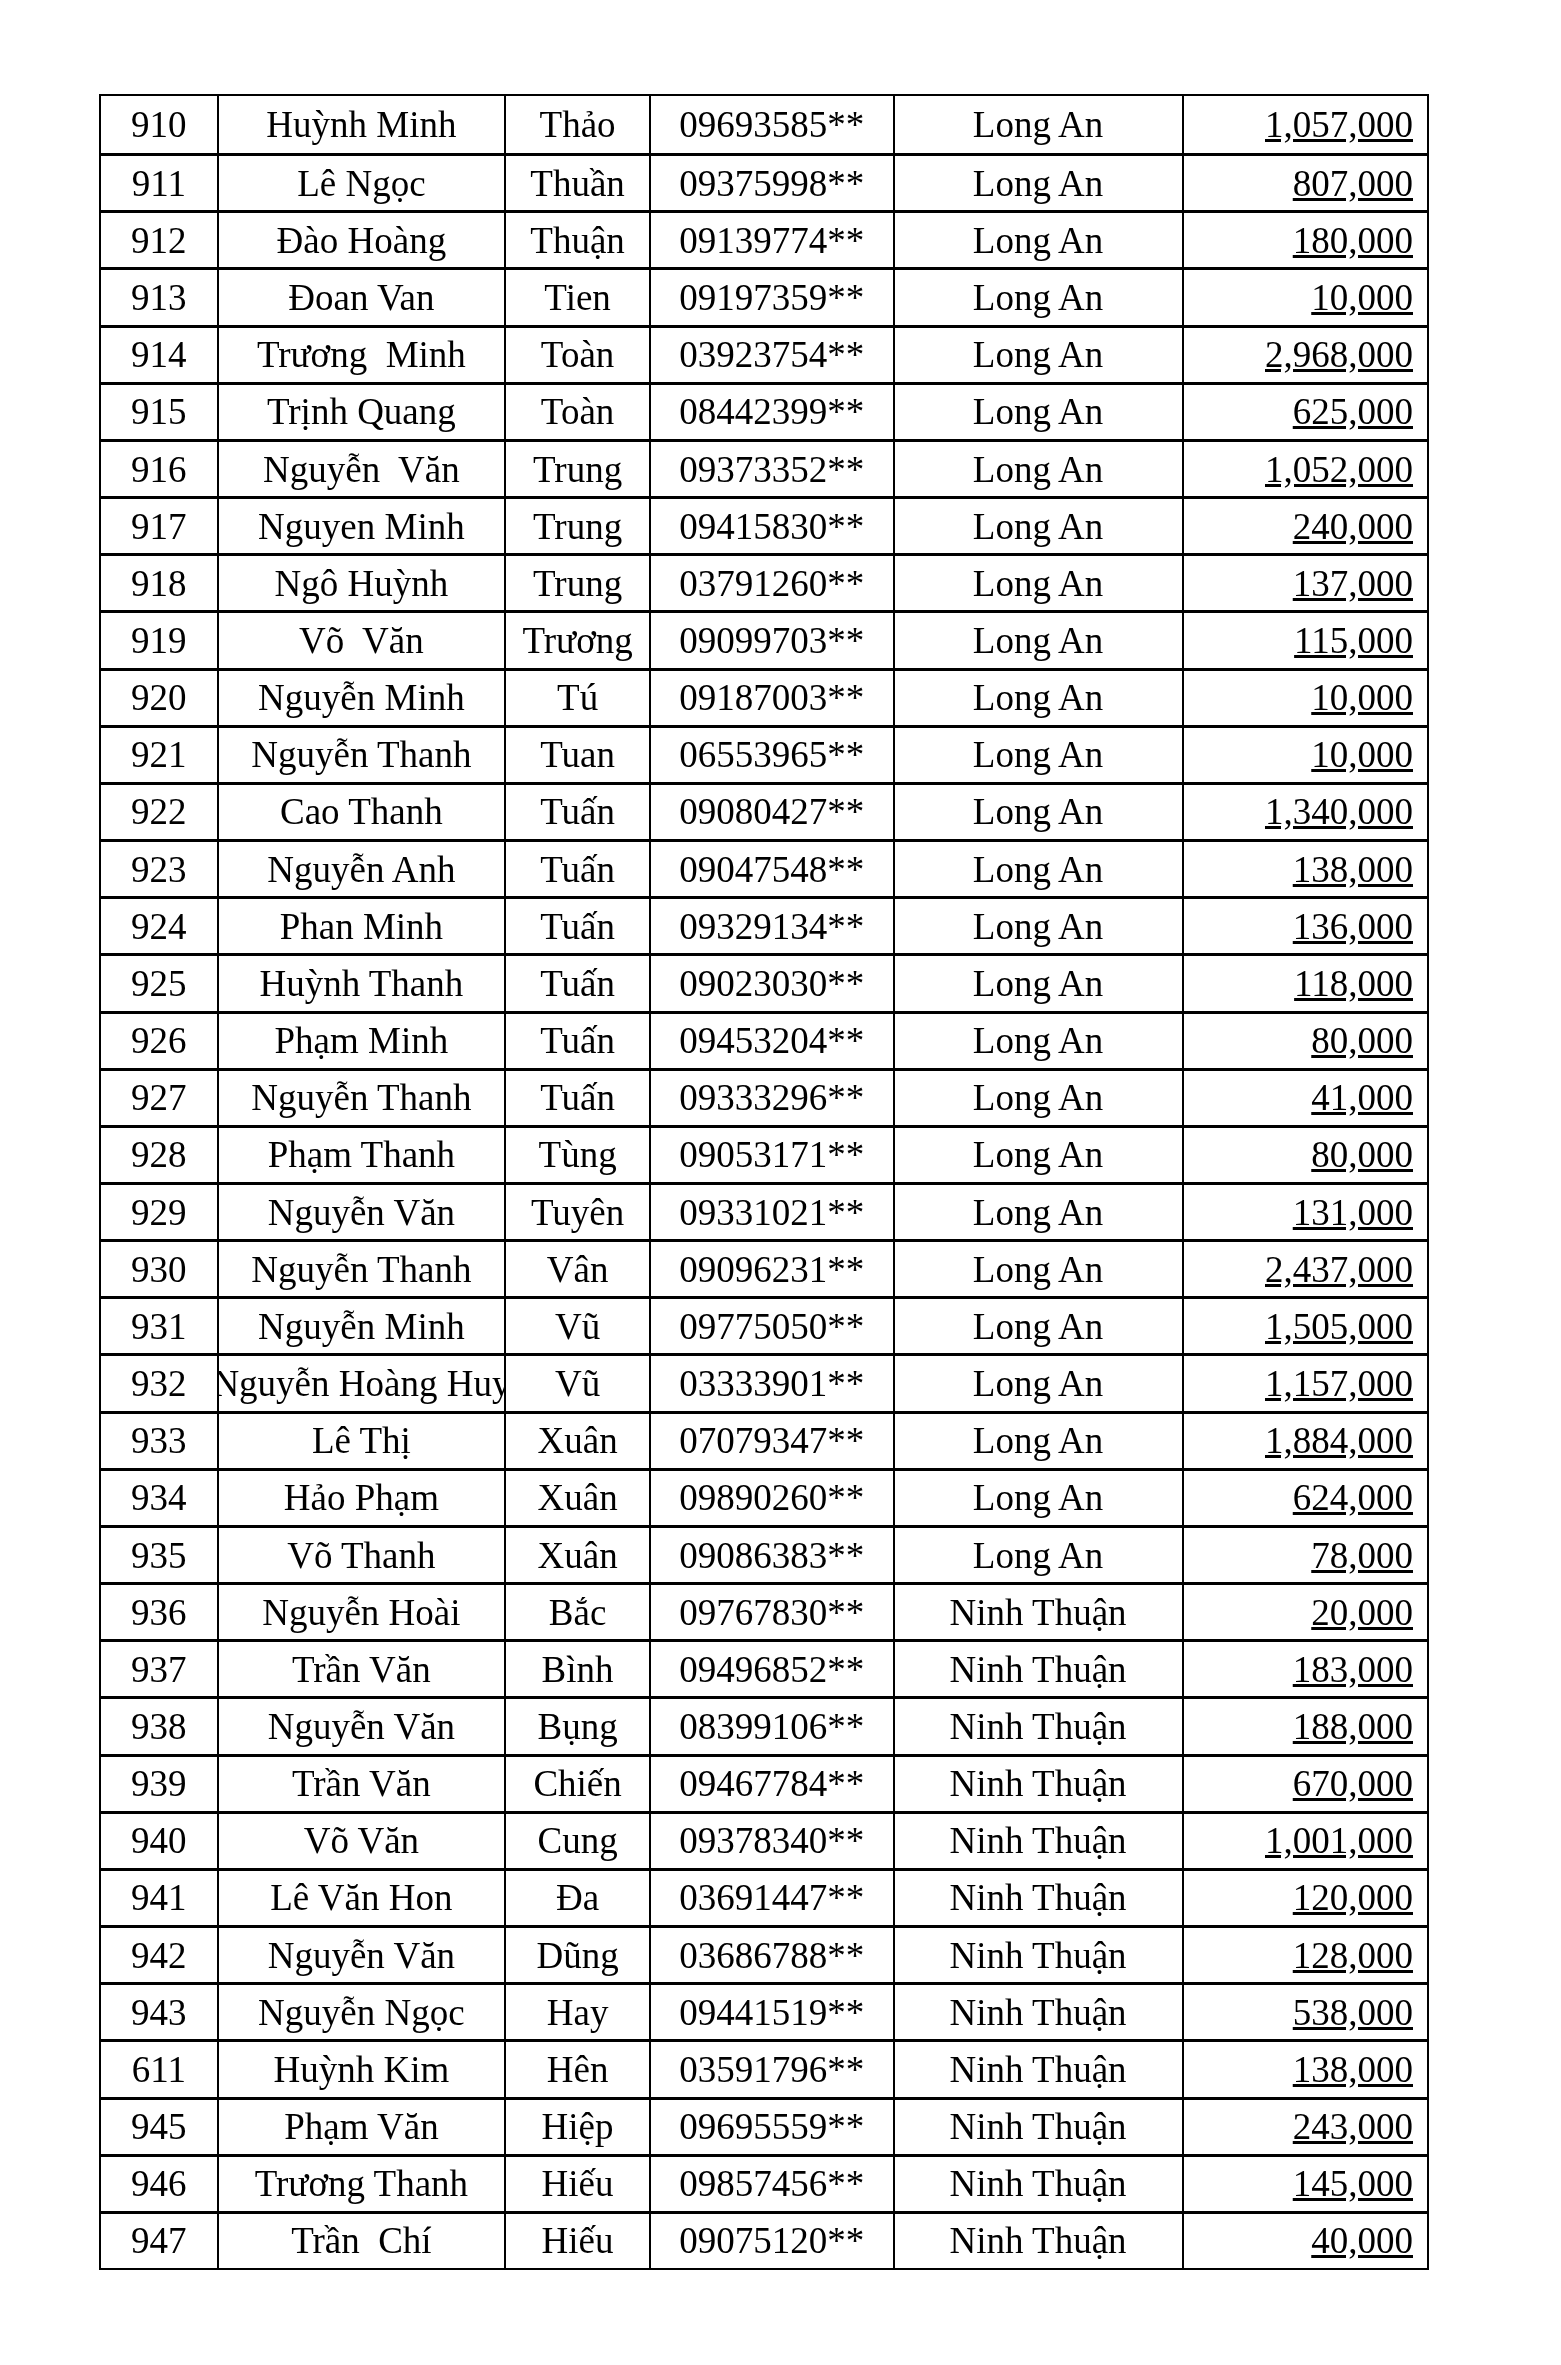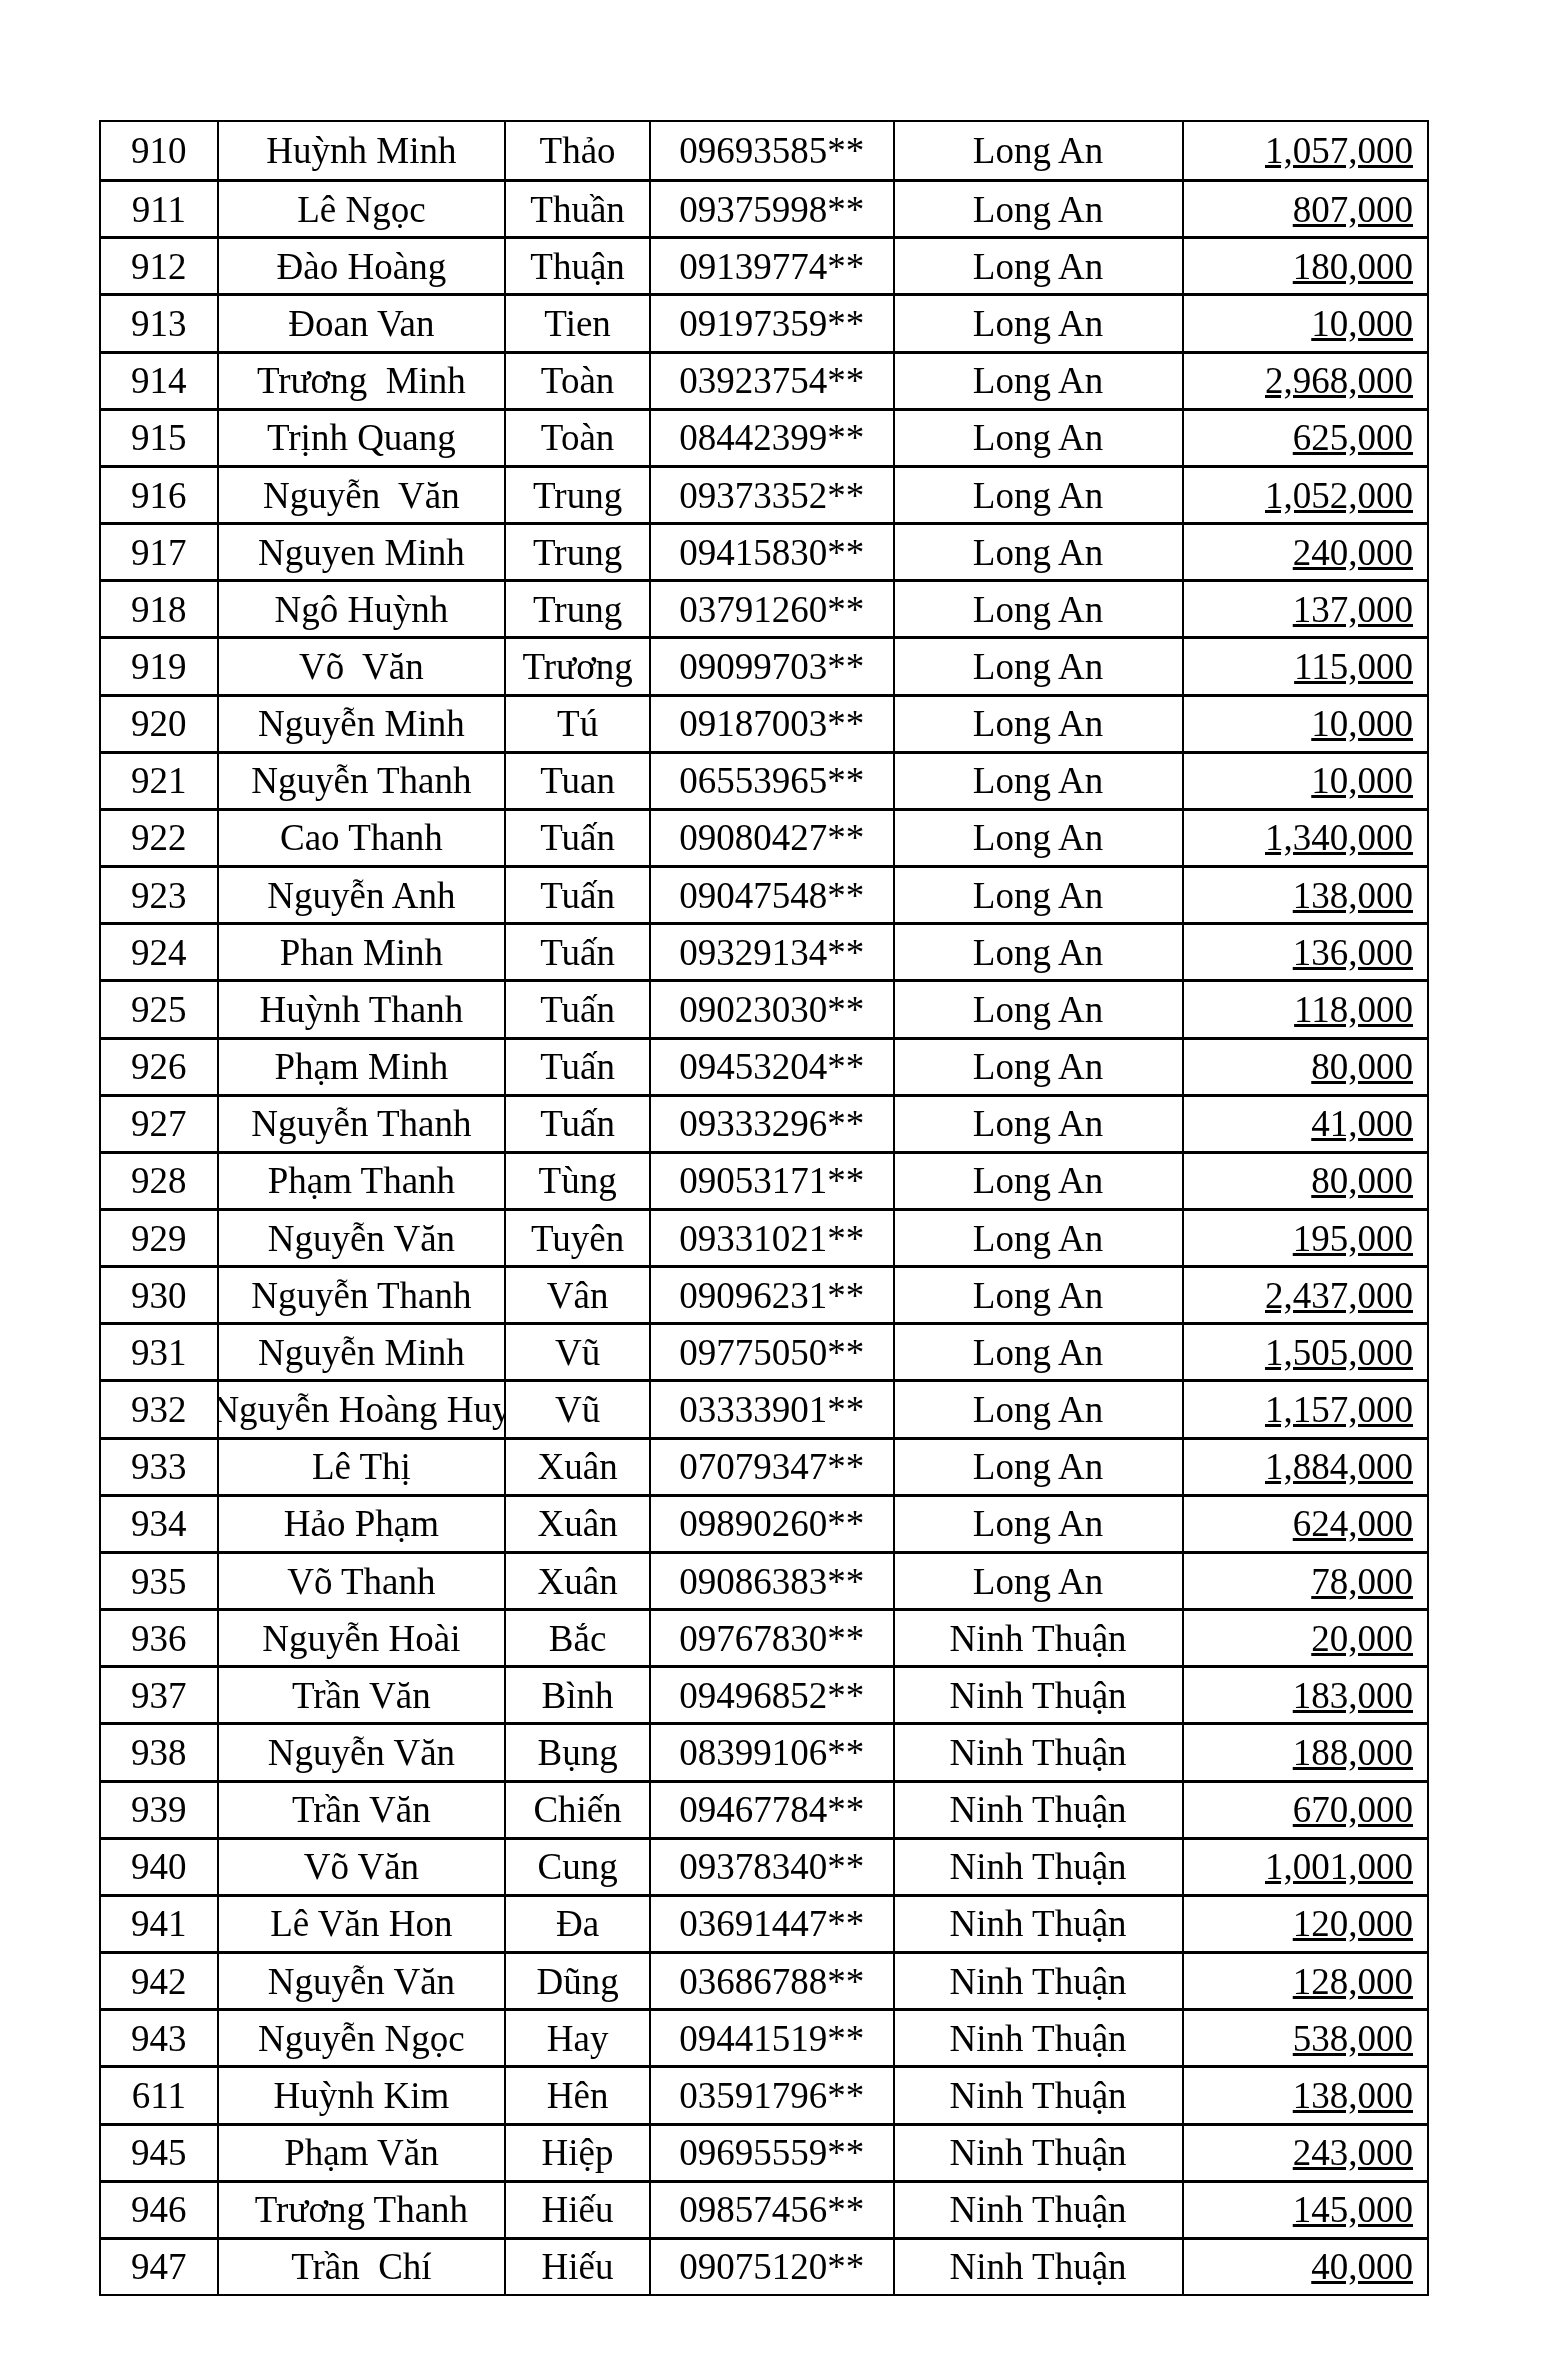--- a/index.html
+++ b/index.html
@@ -14,21 +14,21 @@
   .page {
     position: relative;
     width: 1561px;
     height: 2413px;
     background: #ffffff;
     overflow: hidden;
   }
   .table-frame {
     position: absolute;
     left: 99px;
-    top: 120px;
+    top: 94px;
     width: 1330px;
     height: 2176px;
     box-sizing: border-box;
     border: 2.8px solid #000000;
     background: #ffffff;
   }
   .grid {
     width: 100%;
     height: 100%;
     display: grid;
@@ -173,21 +173,21 @@
         <div class="cell c1">Phạm Thanh</div>
         <div class="cell c2">Tùng</div>
         <div class="cell c3">09053171**</div>
         <div class="cell c4">Long An</div>
         <div class="cell c5">80,000</div>
         <div class="cell c0">929</div>
         <div class="cell c1">Nguyễn Văn</div>
         <div class="cell c2">Tuyên</div>
         <div class="cell c3">09331021**</div>
         <div class="cell c4">Long An</div>
-        <div class="cell c5">195,000</div>
+        <div class="cell c5">131,000</div>
         <div class="cell c0">930</div>
         <div class="cell c1">Nguyễn Thanh</div>
         <div class="cell c2">Vân</div>
         <div class="cell c3">09096231**</div>
         <div class="cell c4">Long An</div>
         <div class="cell c5">2,437,000</div>
         <div class="cell c0">931</div>
         <div class="cell c1">Nguyễn Minh</div>
         <div class="cell c2">Vũ</div>
         <div class="cell c3">09775050**</div>

